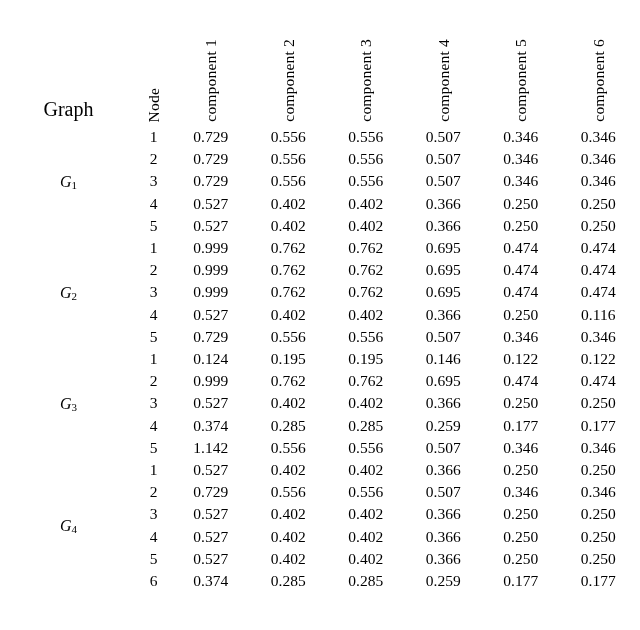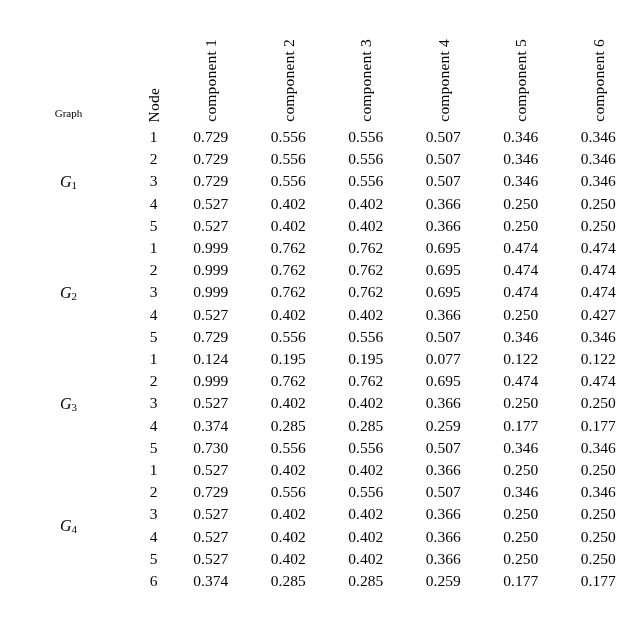--- a/index.html
+++ b/index.html
@@ -73,21 +73,21 @@
     font-size: 15.5px;
     letter-spacing: 0.2px;
     line-height: 1;
   }
   .flat-box {
     position: absolute;
     left: 0; right: 0; bottom: 5px;
     text-align: center;
   }
   .flat-label {
-    font-size: 11px;
+    font-size: 20px;
   }
 
   
   td.num, td.node {
     height: 22.2px;
     line-height: 22.2px;
     font-size: 15.5px;
     font-variant-numeric: lining-nums;
   }
   td.node { font-size: 15.5px; }
@@ -241,38 +241,38 @@
           <td class="num rule-single-left">0.474</td>
           <td class="num rule-single-left frame-right">0.474</td>
         </tr>
         <tr>
           <td class="node rule-single-left">4</td>
           <td class="num rule-double-left">0.527</td>
           <td class="num rule-single-left">0.402</td>
           <td class="num rule-single-left">0.402</td>
           <td class="num rule-single-left">0.366</td>
           <td class="num rule-single-left">0.250</td>
-          <td class="num rule-single-left frame-right">0.427</td>
+          <td class="num rule-single-left frame-right">0.116</td>
         </tr>
         <tr>
           <td class="node rule-single-left">5</td>
           <td class="num rule-double-left">0.729</td>
           <td class="num rule-single-left">0.556</td>
           <td class="num rule-single-left">0.556</td>
           <td class="num rule-single-left">0.507</td>
           <td class="num rule-single-left">0.346</td>
           <td class="num rule-single-left frame-right">0.346</td>
         </tr>
         <tr>
           <td class="graphlabel frame-left block-sep-top" rowspan="5"><span class="glab">G<sub>3</sub></span></td>
           <td class="node rule-single-left block-sep-top">1</td>
           <td class="num rule-double-left block-sep-top">0.124</td>
           <td class="num rule-single-left block-sep-top">0.195</td>
           <td class="num rule-single-left block-sep-top">0.195</td>
-          <td class="num rule-single-left block-sep-top">0.077</td>
+          <td class="num rule-single-left block-sep-top">0.146</td>
           <td class="num rule-single-left block-sep-top">0.122</td>
           <td class="num rule-single-left frame-right block-sep-top">0.122</td>
         </tr>
         <tr>
           <td class="node rule-single-left">2</td>
           <td class="num rule-double-left">0.999</td>
           <td class="num rule-single-left">0.762</td>
           <td class="num rule-single-left">0.762</td>
           <td class="num rule-single-left">0.695</td>
           <td class="num rule-single-left">0.474</td>
@@ -291,21 +291,21 @@
           <td class="node rule-single-left">4</td>
           <td class="num rule-double-left">0.374</td>
           <td class="num rule-single-left">0.285</td>
           <td class="num rule-single-left">0.285</td>
           <td class="num rule-single-left">0.259</td>
           <td class="num rule-single-left">0.177</td>
           <td class="num rule-single-left frame-right">0.177</td>
         </tr>
         <tr>
           <td class="node rule-single-left">5</td>
-          <td class="num rule-double-left">0.730</td>
+          <td class="num rule-double-left">1.142</td>
           <td class="num rule-single-left">0.556</td>
           <td class="num rule-single-left">0.556</td>
           <td class="num rule-single-left">0.507</td>
           <td class="num rule-single-left">0.346</td>
           <td class="num rule-single-left frame-right">0.346</td>
         </tr>
         <tr>
           <td class="graphlabel frame-left block-sep-top outer-bottom" rowspan="6"><span class="glab">G<sub>4</sub></span></td>
           <td class="node rule-single-left block-sep-top">1</td>
           <td class="num rule-double-left block-sep-top">0.527</td>

